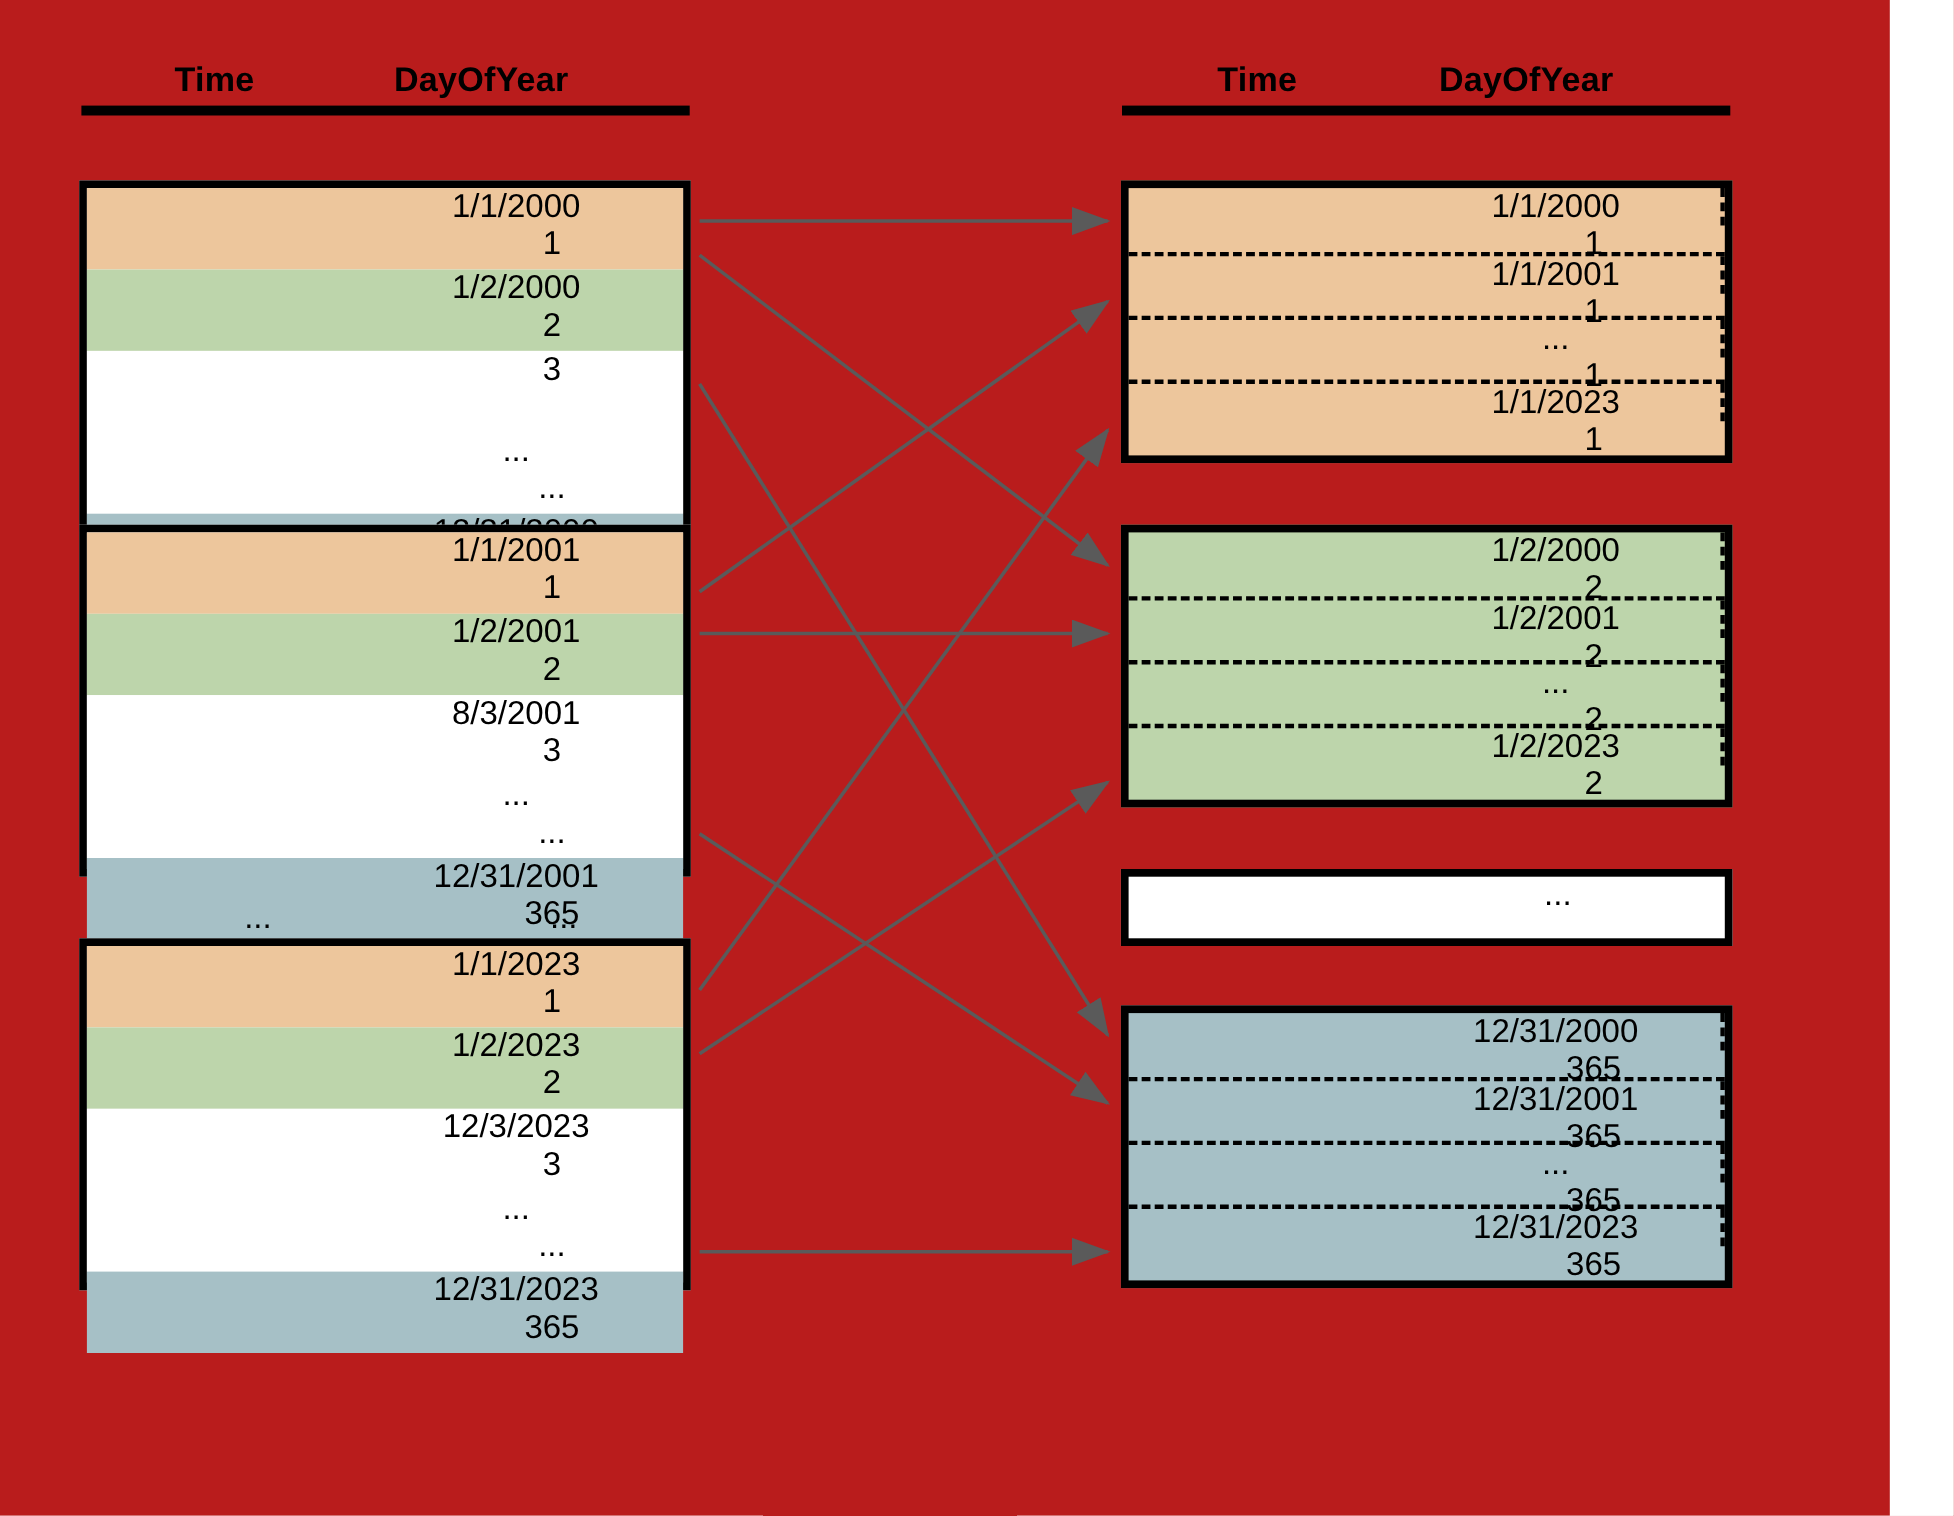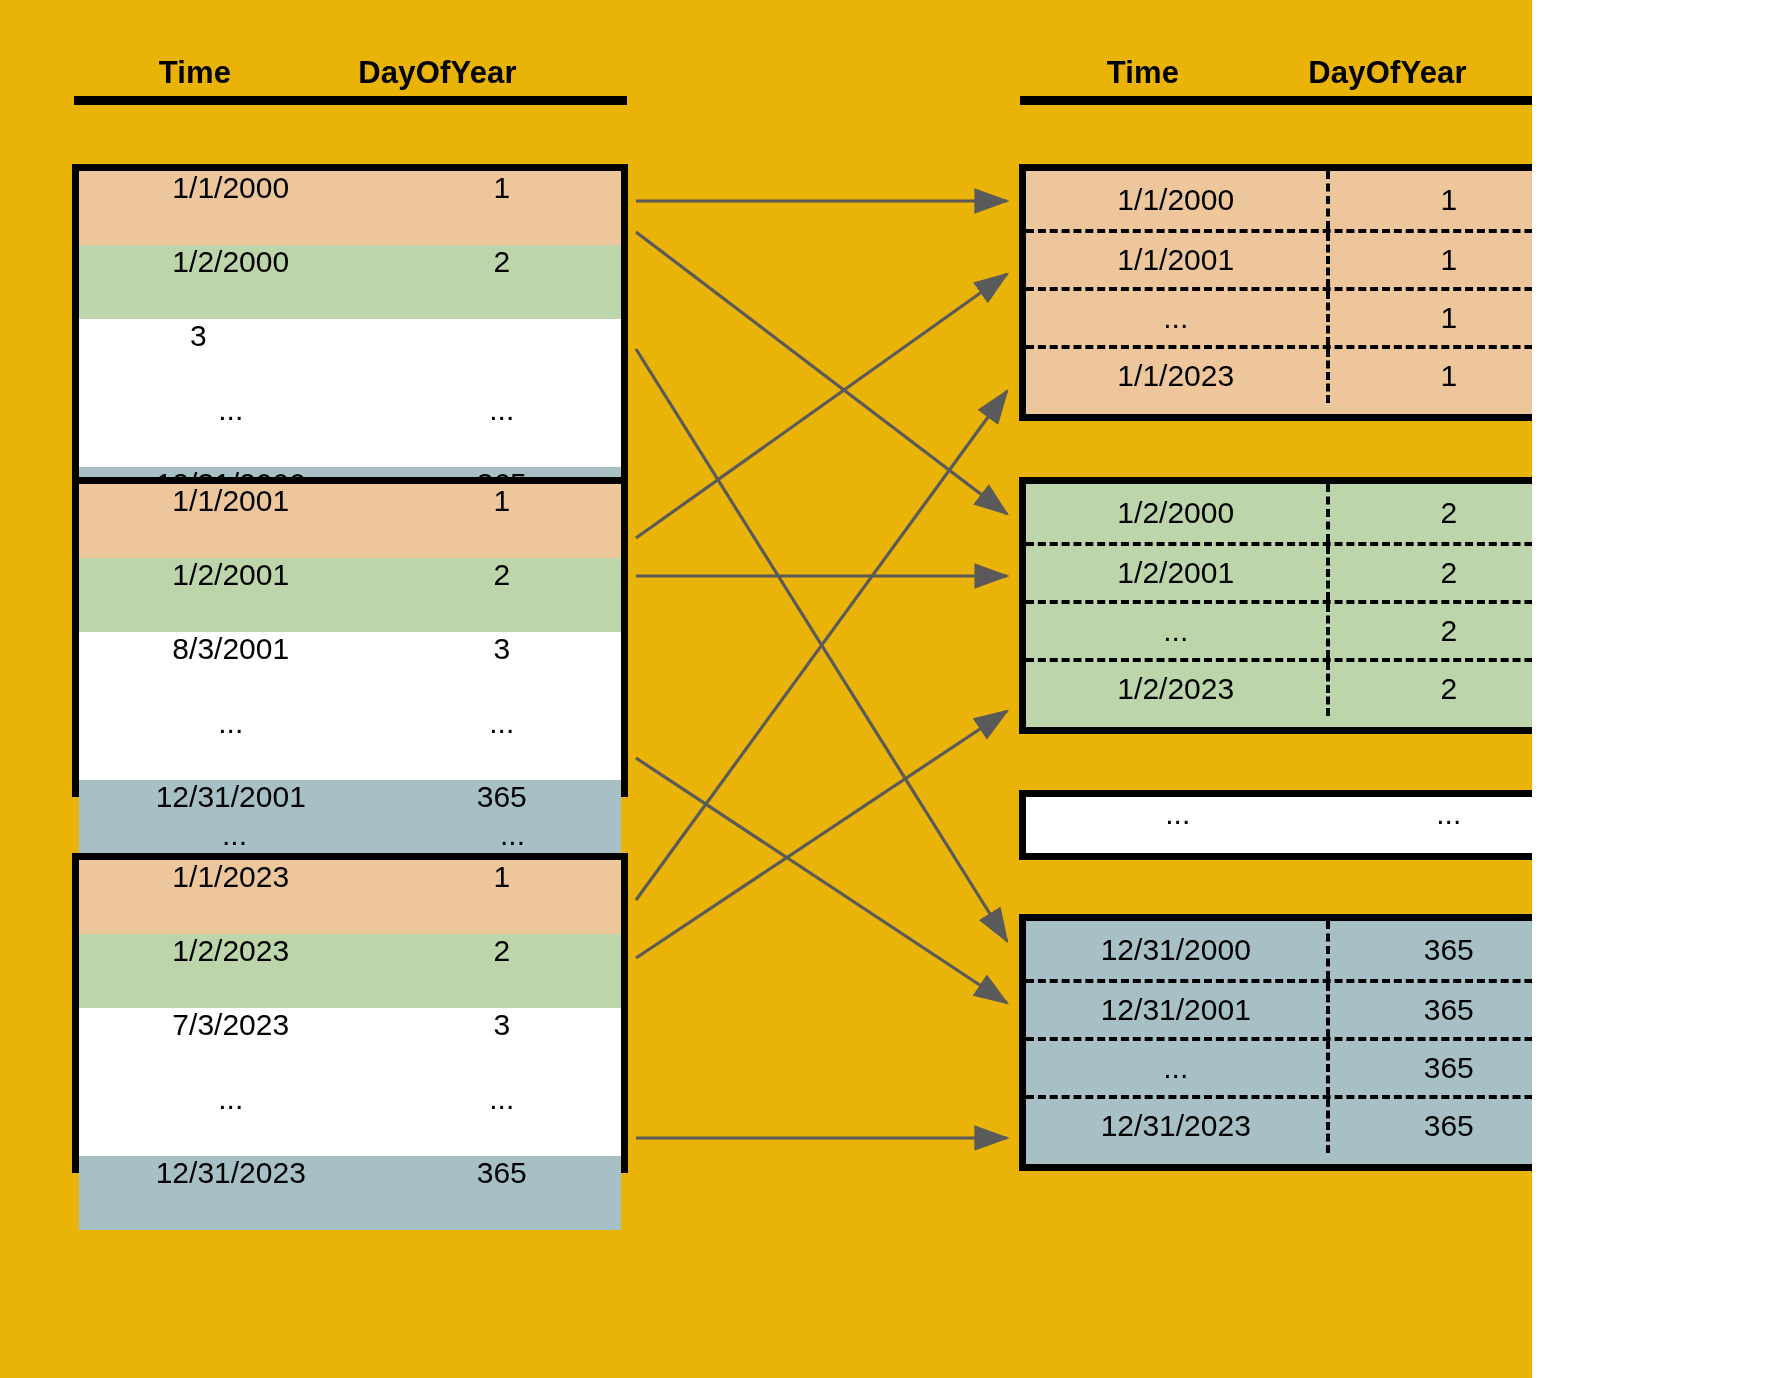--- a/index.html
+++ b/index.html
@@ -1,23 +1,23 @@
 <!DOCTYPE html>
 <html><head>
 <meta charset="utf-8">
 <style>
   html,body{margin:0;padding:0;background:#ffffff;}
   body{font-family:"Liberation Sans",sans-serif;}
-  #stage{position:relative;width:1532px;height:1378px;background:#eab308;overflow:hidden;}
+  #stage{position:relative;width:1718px;height:1378px;background:#b91c1c;overflow:hidden;}
 
   .col-header{position:absolute;font-weight:bold;font-size:31px;color:#000;text-align:center;letter-spacing:.2px;}
   .header-rule{position:absolute;background:#000;height:9px;}
 
   .tbl{position:absolute;border:7px solid #000;box-sizing:border-box;background:#fff;}
-  .row{display:flex;height:74px;align-items:flex-start;box-sizing:border-box;}
+  .row{display:flex;height:74px;align-items:flex-end;box-sizing:border-box;flex-direction:column;}
   .cell{font-size:30px;color:#000;text-align:center;}
   .c-time{width:56%;}
   .c-doy{width:44%;}
 
   
   .t-orange{background:#edc69c;}
   .t-green{background:#bdd5ab;}
   .t-blue{background:#a6c0c6;}
   .t-white{background:#ffffff;}
 
@@ -95,21 +95,21 @@
   <div class="tbl" id="left-2023" style="left:72px;top:853px;width:556px;height:320px;">
     <div class="row t-orange">
       <div class="cell c-time">1/1/2023</div>
       <div class="cell c-doy">1</div>
     </div>
     <div class="row t-green">
       <div class="cell c-time">1/2/2023</div>
       <div class="cell c-doy">2</div>
     </div>
     <div class="row t-white">
-      <div class="cell c-time">7/3/2023</div>
+      <div class="cell c-time">12/3/2023</div>
       <div class="cell c-doy">3</div>
     </div>
     <div class="row t-white">
       <div class="cell c-time">...</div>
       <div class="cell c-doy">...</div>
     </div>
     <div class="row t-blue">
       <div class="cell c-time">12/31/2023</div>
       <div class="cell c-doy">365</div>
     </div>

